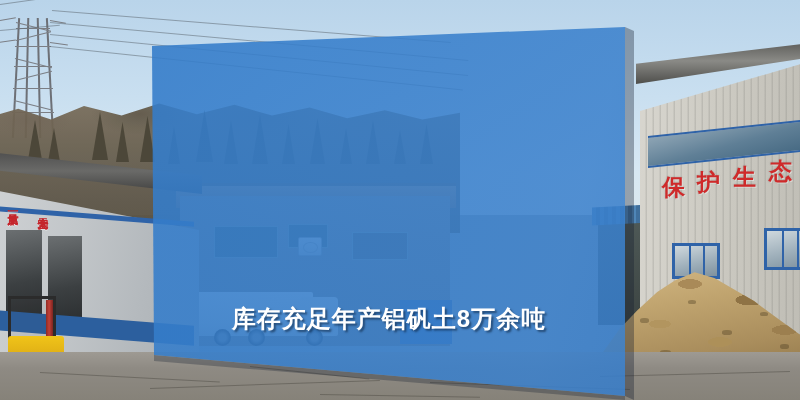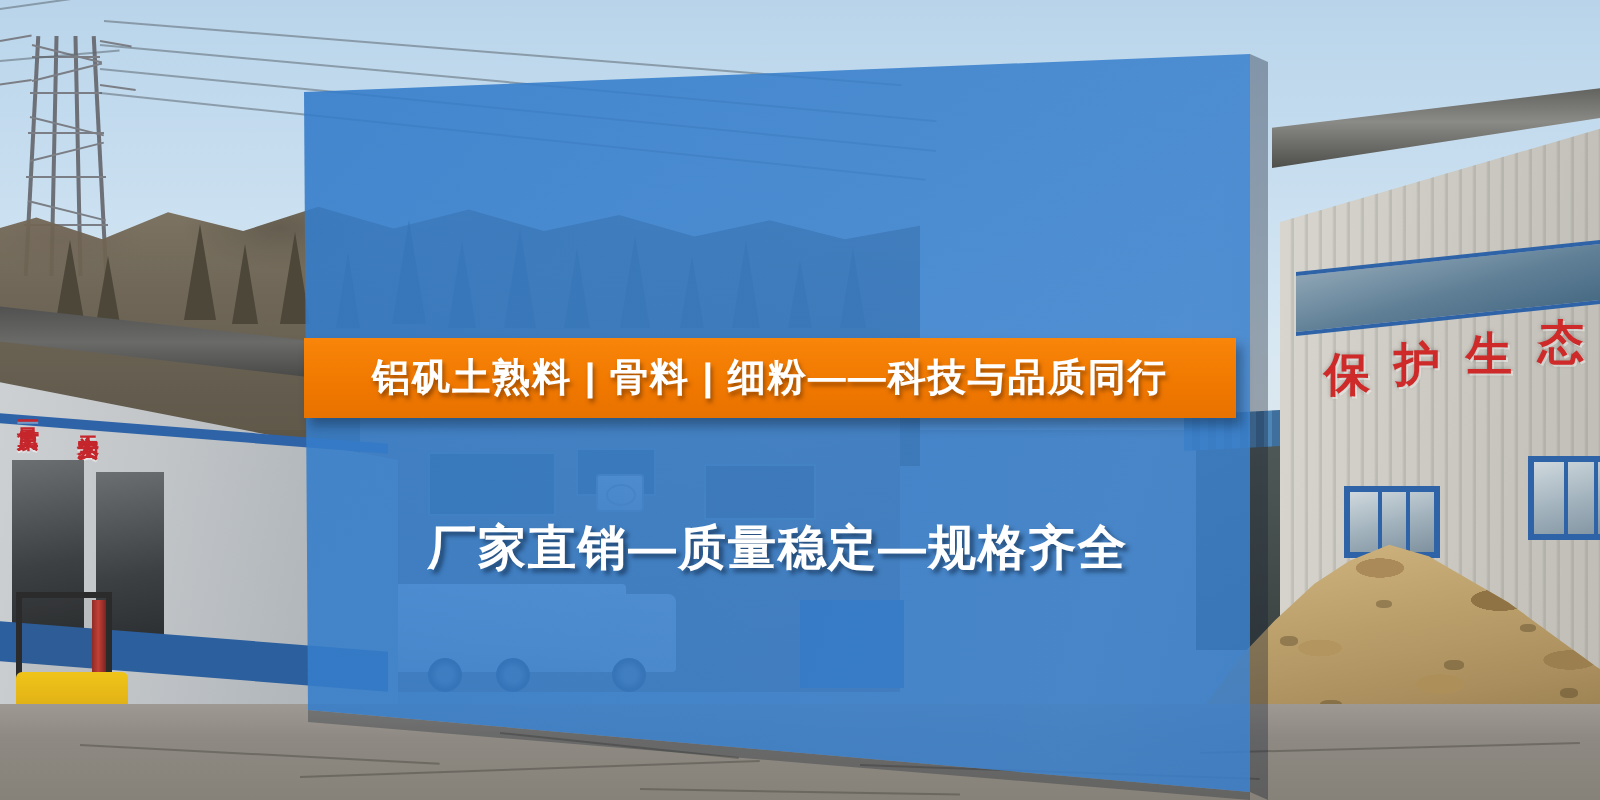--- a/index.html
+++ b/index.html
@@ -519,21 +519,18 @@
   </div>
 
   <div class="panel-shadow"></div>
   <div class="panel-shadow-b"></div>
   <div class="panel"></div>
   <div class="panel-edge"></div>
 
   <div class="content">
 
 
-    <div class="orange-bar">
-      <span class="orange-bar-text">铝矾土熟料 | 骨料 | 细粉——科技与品质同行</span>
-    </div>
-
-    <div class="subline l1">厂家直销—质量稳定—规格齐全</div>
-
+
+
+    <div class="subline l2">库存充足年产铝矾土8万余吨</div>
   </div>
 
 </div>
 
 </body></html>

